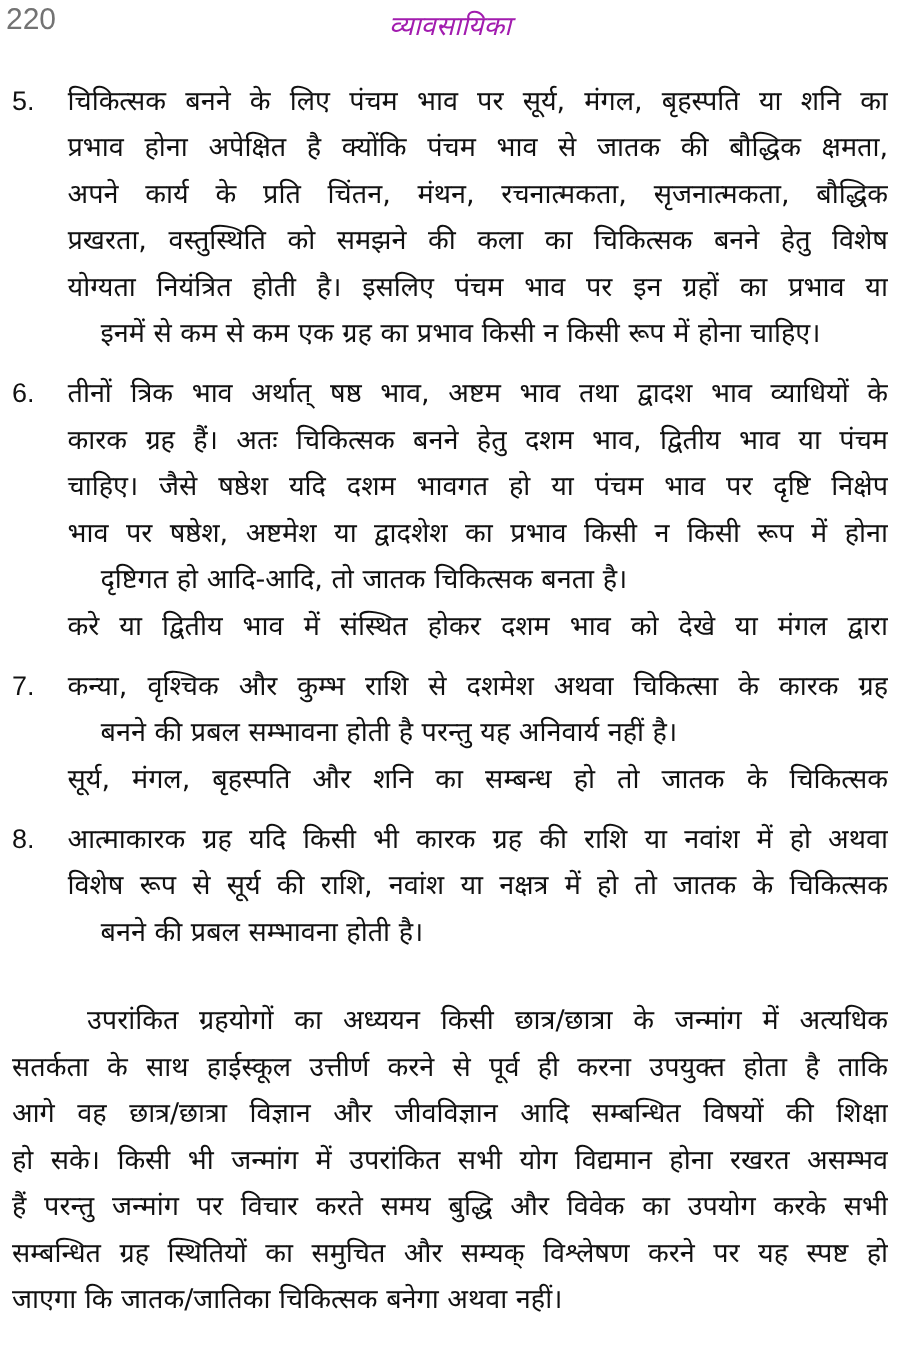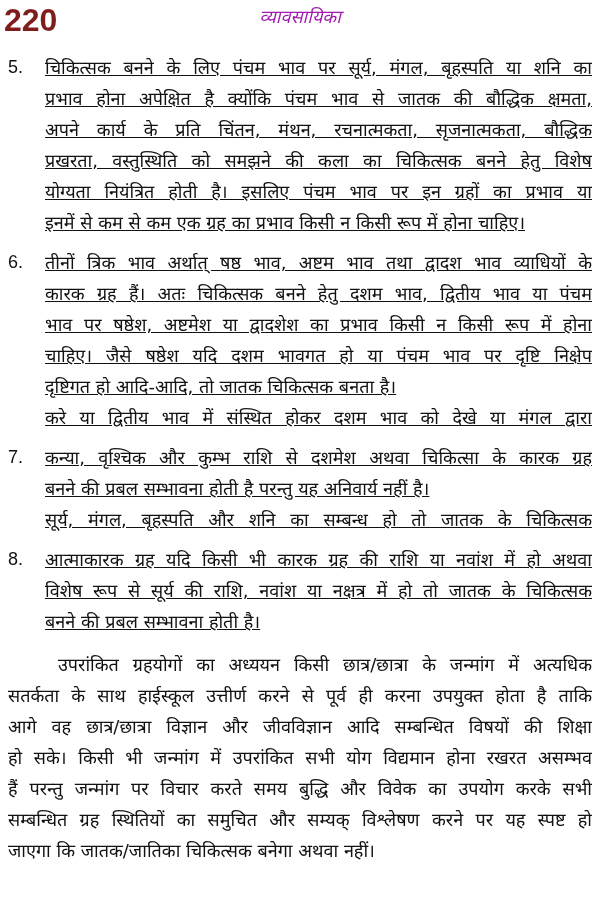--- a/index.html
+++ b/index.html
@@ -20,23 +20,22 @@
       top: 0;
       left: 0;
       width: 600px;
       height: 36px;
     }
     .page-number {
       position: absolute;
       left: 4px;
       top: 2px;
       font-family: "Liberation Sans", "DejaVu Sans", sans-serif;
-      font-size: 32px;
-      color: #7f1d1d;
-      font-weight: bold;
+      font-size: 20px;
+      color: #737373;
     }
     .running-title {
       position: absolute;
       left: 0;
       width: 600px;
       top: 4px;
       text-align: center;
       font-size: 18px;
       font-style: italic;
       color: #a21caf;
@@ -65,27 +64,27 @@
       text-align: justify;
       text-align-last: left;
     }
     .item-text .line {
       display: block;
       white-space: nowrap;
       text-align: justify;
       text-align-last: justify;
       overflow: hidden;
       height: 31px;
-      text-decoration: underline;
     }
     .item-text .line.last {
       text-align-last: left;
+      margin-left: 22px;
     }
     .para {
-      margin-top: 12px;
+      margin-top: 28px;
       font-size: 18px;
       line-height: 31px;
     }
     .para .line {
       display: block;
       white-space: nowrap;
       text-align: justify;
       text-align-last: justify;
       overflow: hidden;
       height: 31px;
@@ -117,22 +116,22 @@
       <span class="line">योग्यता नियंत्रित होती है। इसलिए पंचम भाव पर इन ग्रहों का प्रभाव या</span>
       <span class="line last">इनमें से कम से कम एक ग्रह का प्रभाव किसी न किसी रूप में होना चाहिए।</span>
     </div>
   </div>
 
   <div class="item">
     <div class="item-num">6.</div>
     <div class="item-text">
       <span class="line">तीनों त्रिक भाव अर्थात् षष्ठ भाव, अष्टम भाव तथा द्वादश भाव व्याधियों के</span>
       <span class="line">कारक ग्रह हैं। अतः चिकित्सक बनने हेतु दशम भाव, द्वितीय भाव या पंचम</span>
+      <span class="line">चाहिए। जैसे षष्ठेश यदि दशम भावगत हो या पंचम भाव पर दृष्टि निक्षेप</span>
       <span class="line">भाव पर षष्ठेश, अष्टमेश या द्वादशेश का प्रभाव किसी न किसी रूप में होना</span>
-      <span class="line">चाहिए। जैसे षष्ठेश यदि दशम भावगत हो या पंचम भाव पर दृष्टि निक्षेप</span>
       <span class="line last">दृष्टिगत हो आदि-आदि, तो जातक चिकित्सक बनता है।</span>
       <span class="line">करे या द्वितीय भाव में संस्थित होकर दशम भाव को देखे या मंगल द्वारा</span>
     </div>
   </div>
 
   <div class="item">
     <div class="item-num">7.</div>
     <div class="item-text">
       <span class="line">कन्या, वृश्चिक और कुम्भ राशि से दशमेश अथवा चिकित्सा के कारक ग्रह</span>
       <span class="line last">बनने की प्रबल सम्भावना होती है परन्तु यह अनिवार्य नहीं है।</span>

